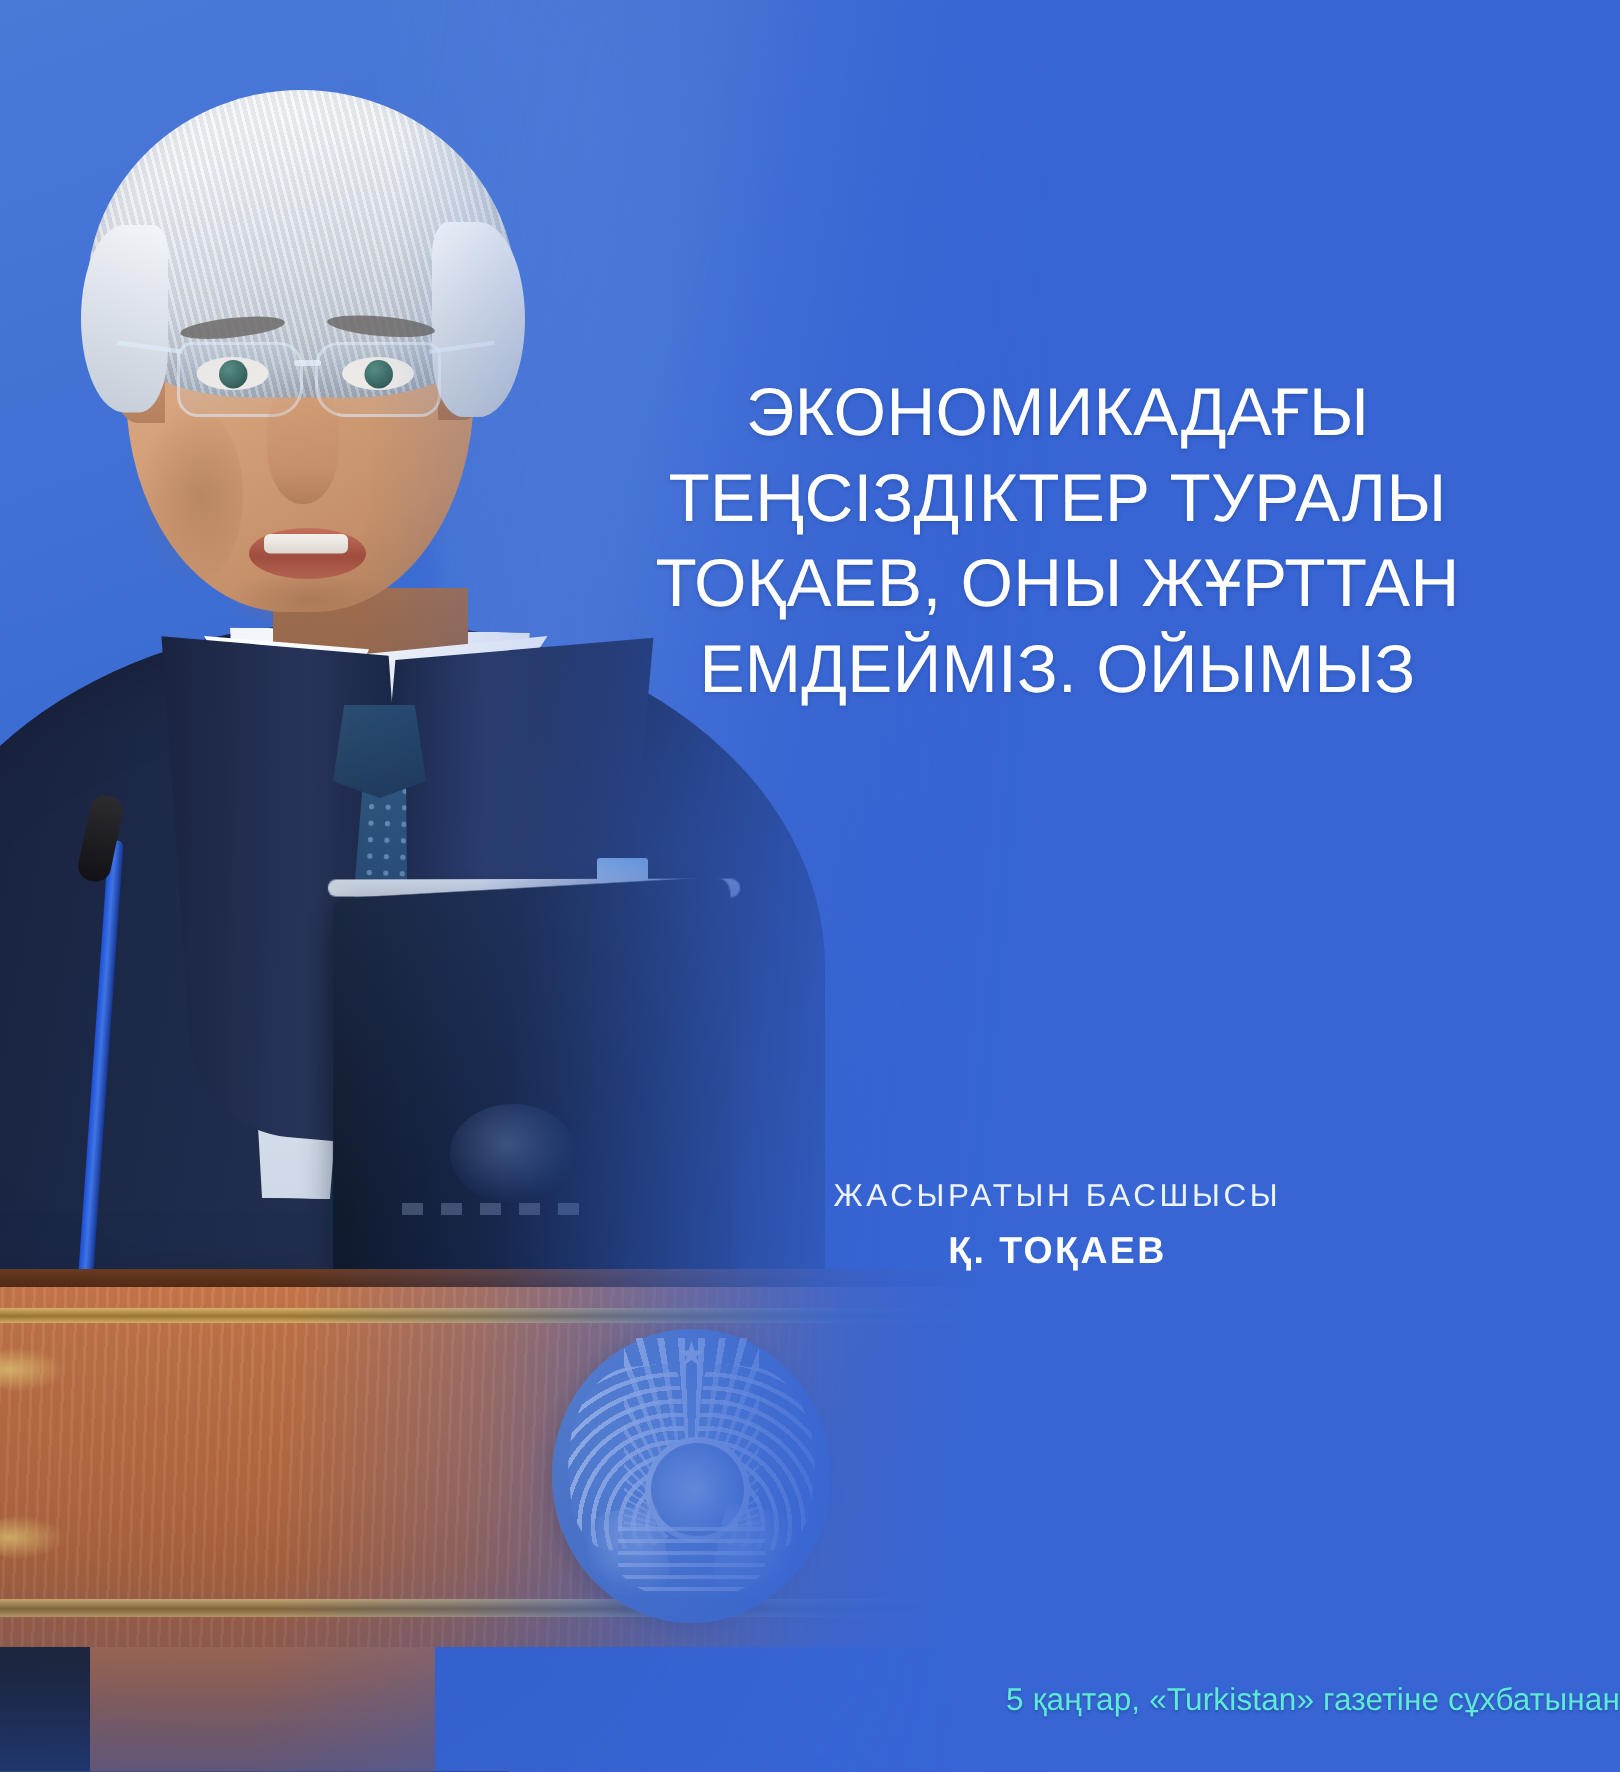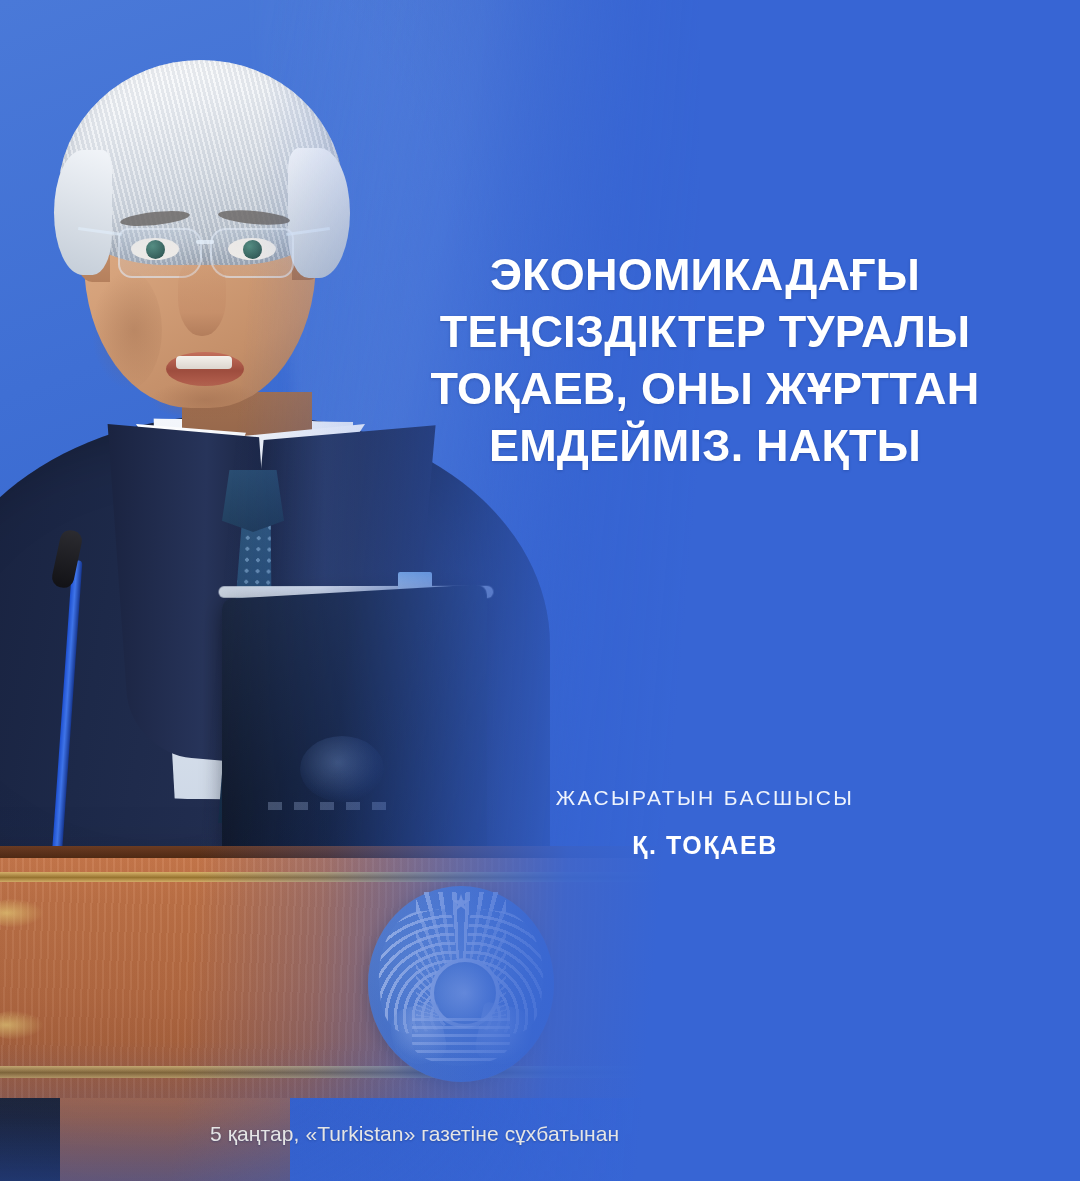--- a/index.html
+++ b/index.html
@@ -356,21 +356,21 @@
   }
 
   
   #quote {
     position: absolute;
     left: 360px;
     top: 246px;
     width: 690px;
     text-align: center;
     color: #ffffff;
-    font-weight: 700;
+    font-weight: 400;
     font-size: 45px;
     line-height: 57px;
     letter-spacing: 0.2px;
     text-shadow: 0 1px 3px rgba(20,45,110,0.30);
   }
   #quote .ql { display: block; white-space: nowrap; }
 
   #attribution {
     position: absolute;
     left: 360px;
@@ -386,30 +386,30 @@
     letter-spacing: 2.4px;
     line-height: 27px;
     color: #eef3fc;
   }
   #attr-name {
     display: block;
     font-size: 25px;
     font-weight: 700;
     letter-spacing: 1.6px;
     line-height: 32px;
-    margin-top: 18px;
+    margin-top: 7px;
   }
 
   #caption {
     position: absolute;
     left: 0;
     top: 1122px;
     width: 1080px;
-    text-align: left;
-    color: #e5e5e5;
+    text-align: right;
+    color: #5eead4;
     font-size: 21px;
     font-weight: 400;
     letter-spacing: 0.1px;
     text-shadow: 0 1px 2px rgba(15,40,100,0.35);
   }
   #caption-inner { display: inline-block; padding-left: 210px; }
 </style>
 </head>
 <body>
 
@@ -488,21 +488,21 @@
 
     <div class="ph photo-vignette"></div>
     <div class="ph photo-tint"></div>
     <div class="ph photo-tint-bottom"></div>
   </div>
 
   <div id="quote">
     <span class="ql">ЭКОНОМИКАДАҒЫ</span>
     <span class="ql">ТЕҢСІЗДІКТЕР ТУРАЛЫ</span>
     <span class="ql">ТОҚАЕВ, ОНЫ ЖҰРТТАН</span>
-    <span class="ql">ЕМДЕЙМІЗ. НАҚТЫ</span>
+    <span class="ql">ЕМДЕЙМІЗ. ОЙЫМЫЗ</span>
   </div>
 
   <div id="attribution">
     <span id="attr-role">ЖАСЫРАТЫН БАСШЫСЫ</span>
     <span id="attr-name">Қ. ТОҚАЕВ</span>
   </div>
 
   <div id="caption">
     <span id="caption-inner">5 қаңтар, «Turkistan» газетіне сұхбатынан</span>
   </div>

